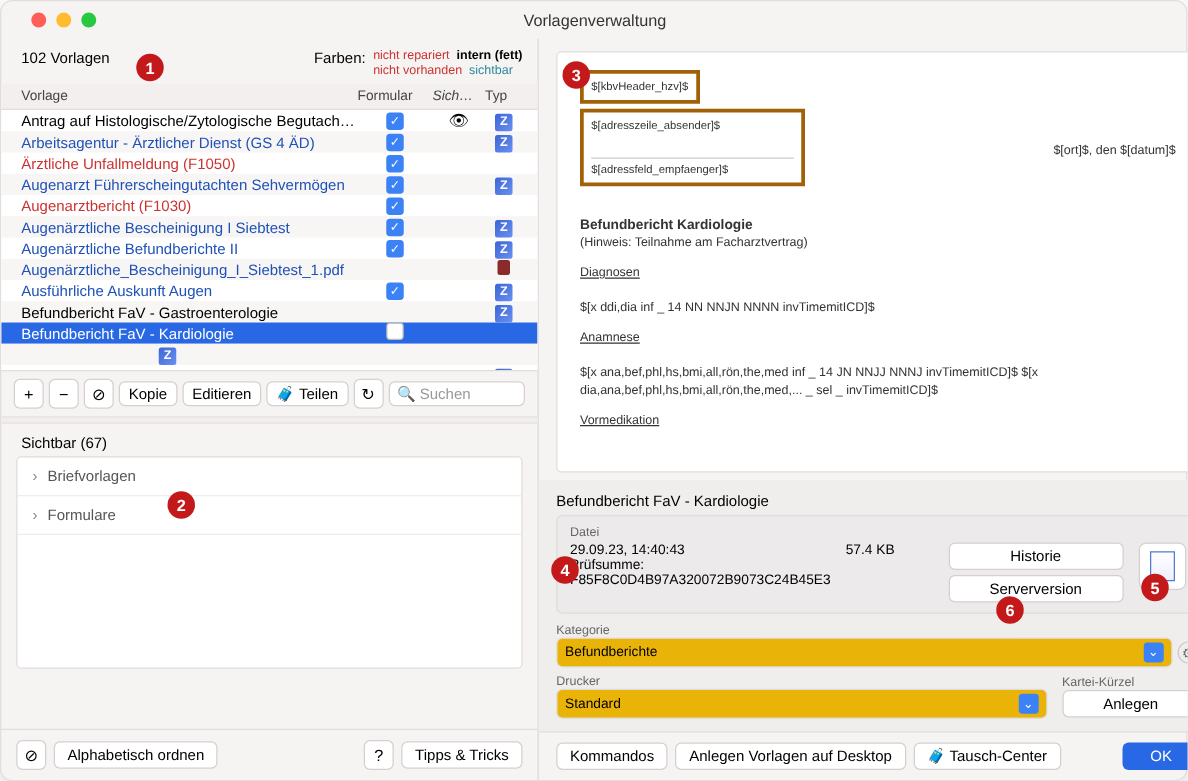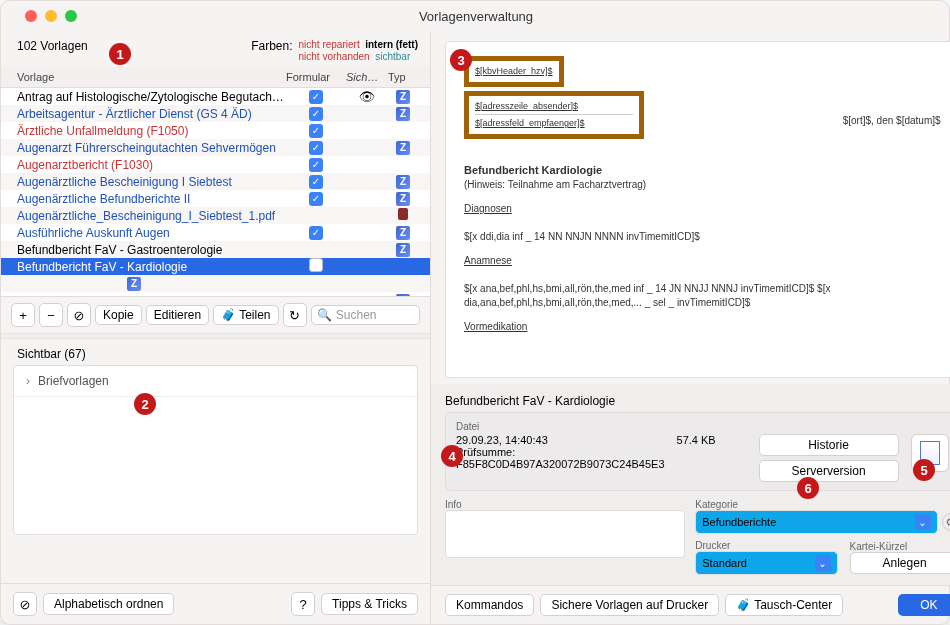--- a/index.html
+++ b/index.html
@@ -40,32 +40,32 @@
 .searchbox { flex:1; display:flex; align-items:center; background:#fff; border:1px solid #d6cfcf; border-radius:5px; padding:2px 6px; color:#999; }
 .handle { height:6px; background:#f1eded; border-top:1px solid #e8e2e2; border-bottom:1px solid #e8e2e2; }
 .sichtbar-head { padding:8px 14px 4px 16px; font-size:12px; }
 .treebox { background:#fff; border:1px solid #e2dcdc; margin:0 12px 8px 12px; height:170px; border-radius:4px; }
 .tree-item { padding:8px 12px; font-size:12px; color:#555; border-bottom:1px solid #f0ecec; }
 .tree-item::before { content:"›"; margin-right:8px; color:#888; }
 .left-foot { display:flex; gap:6px; padding:8px 12px; align-items:center; border-top:1px solid #e2dcdc; margin-top:auto;}
 .flex1 { flex:1; }
 .preview { flex:1; background:#fff; margin:10px 14px 6px 14px; border:1px solid #e2dcdc; border-radius:4px; padding:14px 18px; font-size:10px; overflow:hidden; position:relative; color:#333; line-height:1.4;}
 .preview .blk { margin-bottom:10px; }
-.preview .boxed { border:5px solid #a16207; padding:4px 6px; display:inline-block; margin-bottom:4px; font-size:9px;text-decoration:underline;}
+.preview .boxed { border:3px solid #a16207; padding:4px 6px; display:inline-block; margin-bottom:4px; font-size:9px;}
 .preview .h { font-weight:700; font-size:11px; }
 .preview u { text-decoration:underline; }
 .meta { background:#f0eded; padding:8px 14px 10px 14px; font-size:12px; }
 .meta-title { font-size:12px; padding:2px 0 4px 0; }
 .meta-box { background:#eceaea; border:1px solid #e0dada; border-radius:5px; padding:8px 10px; font-size:11px; }
 .meta-row { display:flex; gap:10px; align-items:center; }
 .meta-file { display:flex; justify-content:space-between; gap:12px;}
 .meta-file .c1 { flex:1.2;} .meta-file .c2 { width:70px;} .meta-file .c3 { width:140px; display:flex; flex-direction:column; gap:4px;}
 .info-area { background:#fff; border:1px solid #ddd; border-radius:4px; height:48px; flex:1;}
 .sel-cat { display:flex; align-items:center; gap:4px; }
-.select { background:#0ea5e9; border:1px solid #ddd; border-radius:5px; padding:3px 6px; display:flex; align-items:center; justify-content:space-between; font-size:11px; }
+.select { background:#eab308; border:1px solid #ddd; border-radius:5px; padding:3px 6px; display:flex; align-items:center; justify-content:space-between; font-size:11px; }
 .select .chev { background:#3b82f6; color:#fff; border-radius:3px; width:16px; height:16px; font-size:10px; display:inline-flex; align-items:center; justify-content:center;}
 .foot { display:flex; gap:6px; padding:8px 14px; border-top:1px solid #e2dcdc; align-items:center; }
 .ok { background:#2968e5; color:#fff; border:none; border-radius:5px; padding:4px 22px; font-size:12px; }
 .docicon { width:38px; height:38px; background:#fff; border:1px solid #d6cfcf; border-radius:6px; display:inline-flex; align-items:center; justify-content:center; }
 .docicon span { display:block; width:20px; height:24px; border:1px solid #5577cc; background:linear-gradient(#fff,#eef);}
 .abs-ort { position:absolute; right:18px; top:72px; font-size:10px;}
 .gear { width:18px; height:18px; border:1px solid #ccc; border-radius:50%; display:inline-flex; align-items:center; justify-content:center; font-size:11px; color:#666;}
 </style>
 </head>
 <body>
@@ -198,37 +198,38 @@
         <button class="btn small">Editieren</button>
         <button class="btn small">🧳 <span>Teilen</span></button>
         <div class="iconbtn">↻</div>
         <div class="searchbox"><span>🔍</span>&nbsp;<span>Suchen</span></div>
       </div>
       <div class="handle"></div>
 
       <div class="sichtbar-head">Sichtbar (67)</div>
       <div class="treebox">
         <div class="tree-item">Briefvorlagen</div>
+        <div class="tree-item">Formulare</div>
       </div>
 
       <div class="left-foot">
         <div class="iconbtn">⊘</div>
         <button class="btn">Alphabetisch ordnen</button>
         <div class="flex1"></div>
         <div class="iconbtn">?</div>
         <button class="btn">Tipps &amp; Tricks</button>
       </div>
     </div>
 
     <div class="right">
       <div class="preview">
         <div class="abs-ort">$[ort]$, den $[datum]$</div>
         <div class="blk boxed">$[kbvHeader_hzv]$</div><br>
         <div class="boxed" style="width:180px">
-          <div style="border-bottom:1px solid #ccc; padding-bottom:2px; margin-bottom:2px">$[adresszeile_absender]$</div>
+          <div style="border-bottom:1px solid #ccc; padding-bottom:20px; margin-bottom:2px">$[adresszeile_absender]$</div>
           <div>$[adressfeld_empfaenger]$</div>
         </div>
         <div class="blk" style="margin-top:20px">
           <div class="h">Befundbericht Kardiologie</div>
           <div>(Hinweis: Teilnahme am Facharztvertrag)</div>
         </div>
         <div class="blk"><u>Diagnosen</u><br><br><span>$[x ddi,dia inf _ 14 NN NNJN NNNN invTimemitICD]$</span></div>
         <div class="blk"><u>Anamnese</u><br><br><span>$[x ana,bef,phl,hs,bmi,all,rön,the,med inf _ 14 JN NNJJ NNNJ invTimemitICD]$ $[x dia,ana,bef,phl,hs,bmi,all,rön,the,med,... _ sel _ invTimemitICD]$</span></div>
         <div class="blk"><u>Vormedikation</u></div>
       </div>
@@ -247,24 +248,20 @@
               <button class="btn" style="width:100%">Historie</button>
               <button class="btn" style="width:100%">Serverversion</button>
             </div>
             <div class="docicon">
                 <span></span>
               </div>
           </div>
         </div>
 
         <div class="meta-row" style="margin-top:8px; align-items:flex-start">
-          <div style="flex:1">
-            <div style="font-size:10px; color:#666">Info</div>
-            <div class="info-area"></div>
-          </div>
           <div style="flex:1.1">
             <div style="font-size:10px; color:#666">Kategorie</div>
             <div class="sel-cat">
               <div class="select" style="flex:1">
                 <span>Befundberichte</span>
                   <span class="chev">⌄</span>
               </div>
               <div class="gear">⚙</div>
             </div>
             <div class="meta-row" style="margin-top:6px; gap:12px">
@@ -279,20 +276,20 @@
                 <div style="font-size:10px; color:#666">Kartei-Kürzel</div>
                 <button class="btn" style="width:100%">Anlegen</button>
               </div>
             </div>
           </div>
         </div>
       </div>
 
       <div class="foot">
         <button class="btn">Kommandos</button>
-        <button class="btn">Sichere Vorlagen auf Drucker</button>
+        <button class="btn">Anlegen Vorlagen auf Desktop</button>
         <button class="btn">🧳 <span>Tausch-Center</span></button>
         <div class="flex1"></div>
         <button class="ok">OK</button>
       </div>
     </div>
   </div>
 </div>
 
 </body></html>

